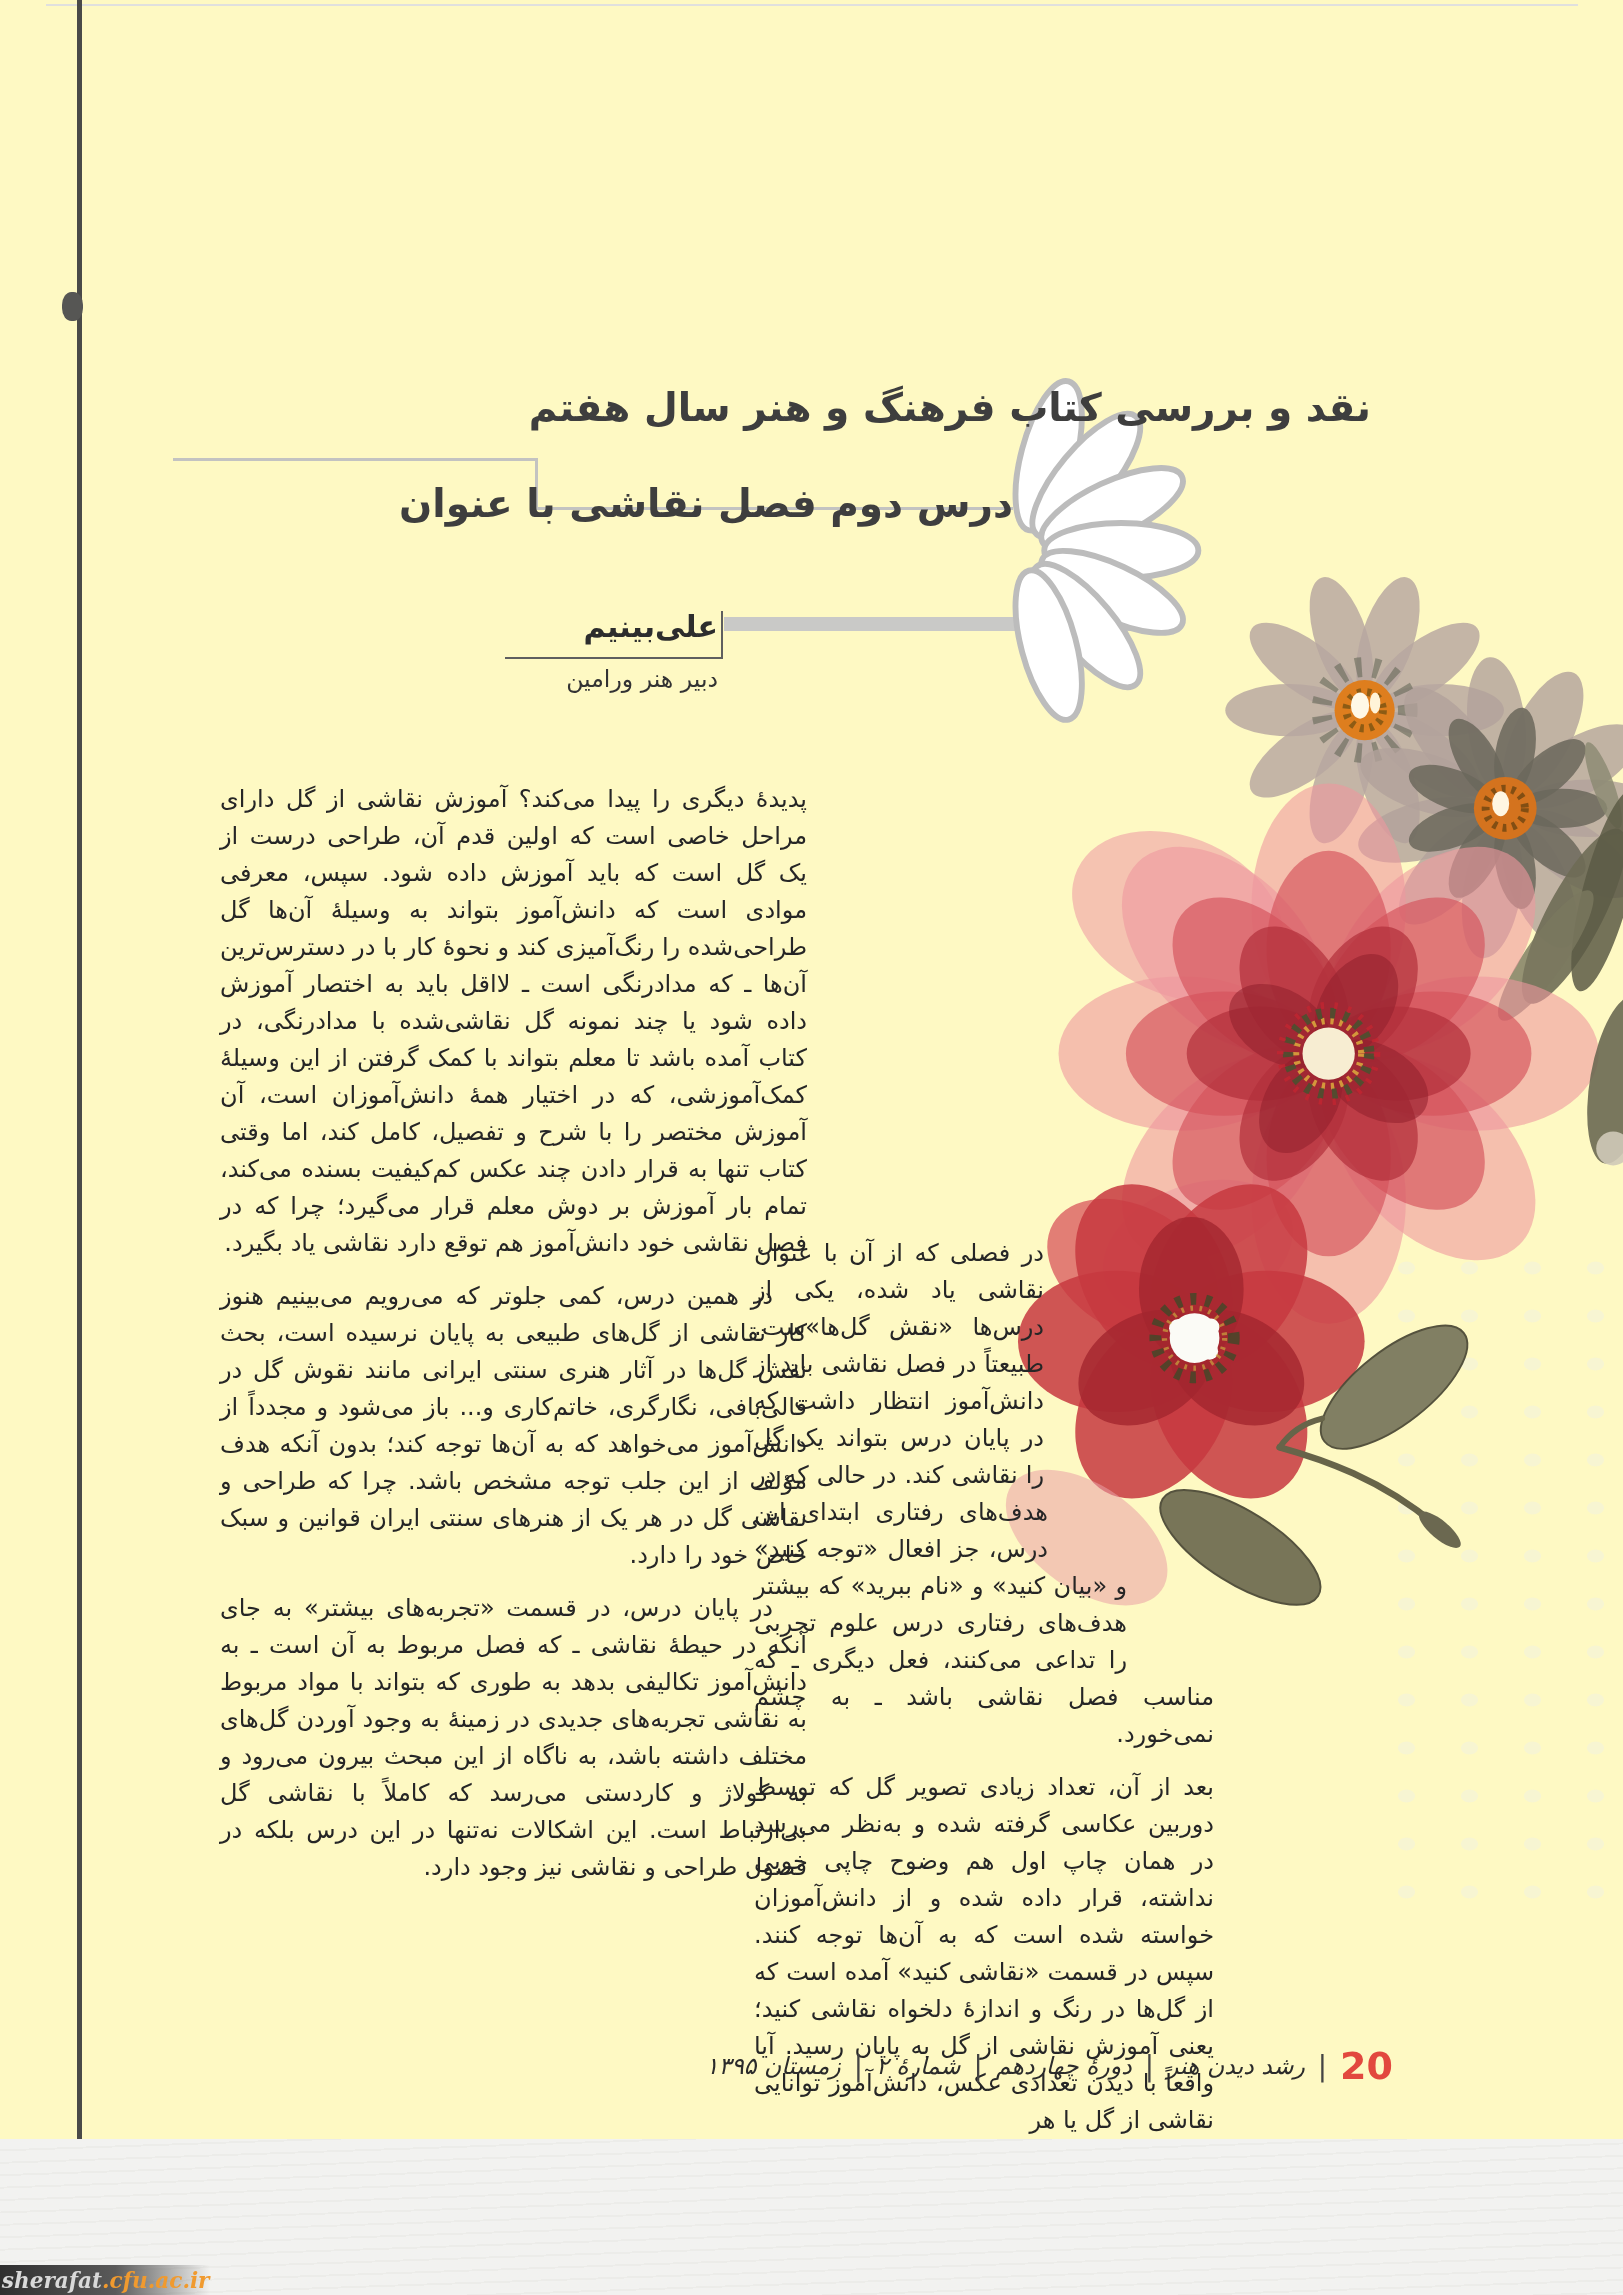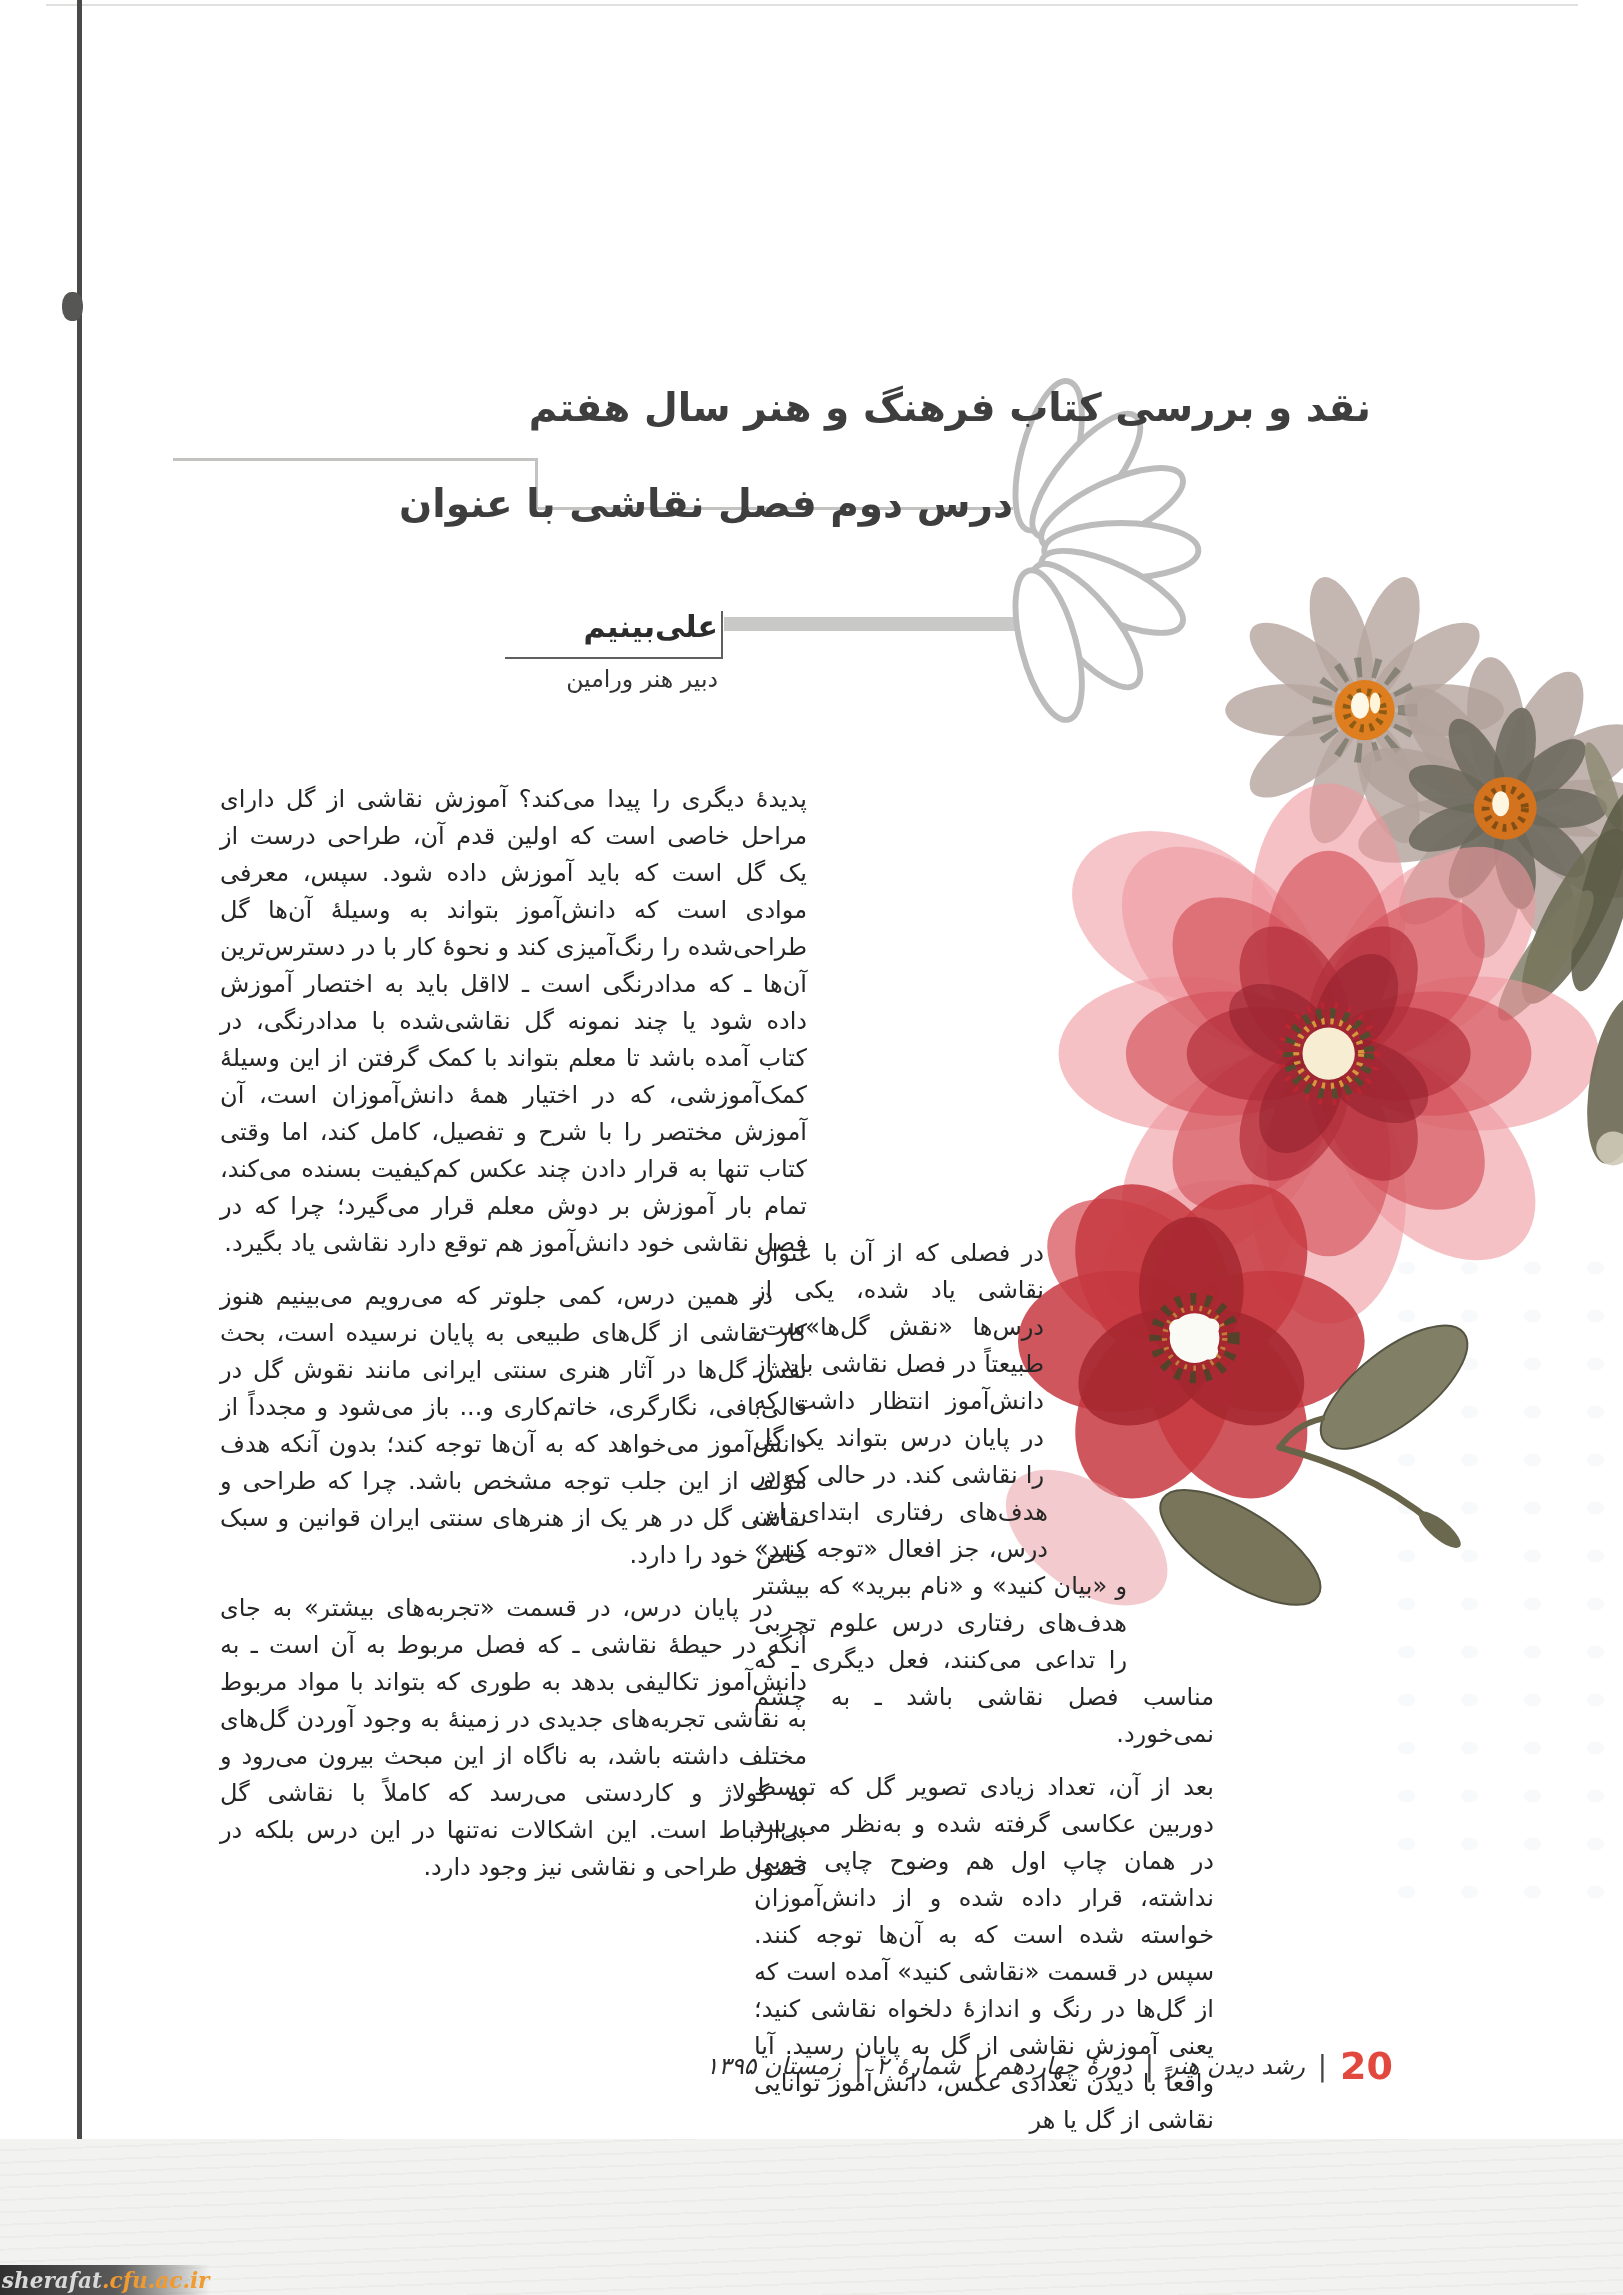--- a/index.html
+++ b/index.html
@@ -1,16 +1,16 @@
 <!DOCTYPE html>
 <html lang="fa" style="font-size:10.5px"><head>
 <meta charset="utf-8">
 <style>
   html,body{margin:0;padding:0;background:#e8e8e6;}
-  .page{position:relative;width:1623px;height:2295px;background:#ffffff;overflow:hidden;
+  .page{position:relative;width:1623px;height:2295px;background:#fef9c3;overflow:hidden;
         font-family:"DejaVu Sans","Liberation Sans",sans-serif;color:#2d2d2d;}
   
   .scan-top-line{position:absolute;left:46px;top:3.9px;width:1532px;height:2px;background:#e0e0de;}
   .scan-left-edge{position:absolute;left:77px;top:0;width:5.2px;height:2139px;background:#4a4a48;}
   .scan-left-notch{position:absolute;left:62px;top:292px;width:21px;height:29px;background:#565654;border-radius:45%;}
   .scan-bottom-band{position:absolute;left:0;top:2139px;width:1623px;height:156px;
       background:repeating-linear-gradient(178deg,#f2f2f0 0 10.5px,#ecece9 10.5px 12.4px);}
   .watermark{position:absolute;left:0;top:2265px;width:203px;height:31px;
       background:linear-gradient(90deg,#2f2f2f 0%,#5a5a5a 55%,rgba(90,90,90,0) 100%);
       display:flex;align-items:center;padding-left:6.5px;

